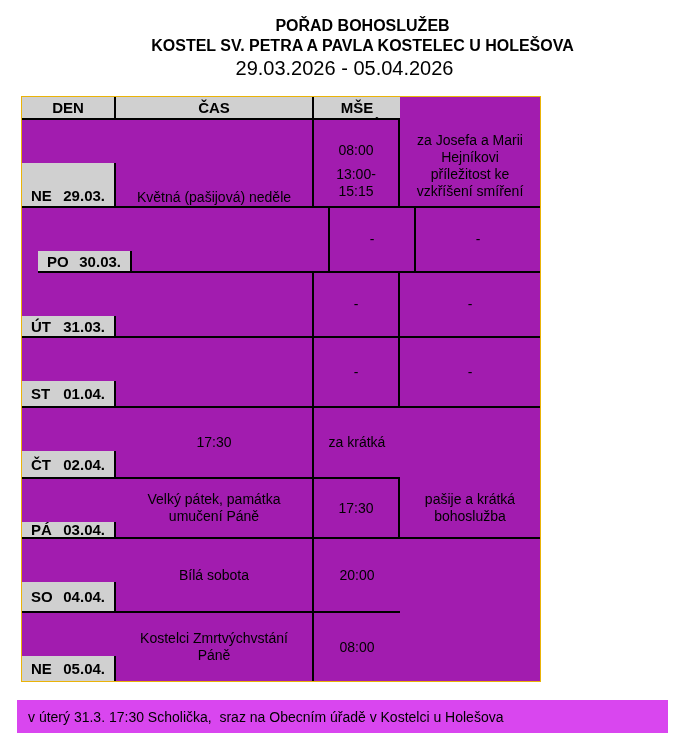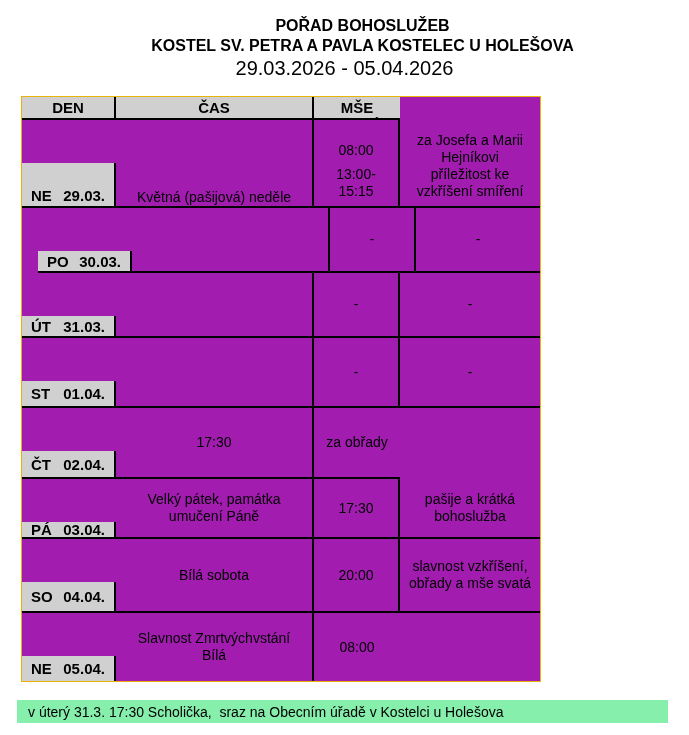--- a/index.html
+++ b/index.html
@@ -91,22 +91,22 @@
     align-items: flex-start;
     padding-top: 24px;
   }
 
   
   .footer-note {
     position: absolute;
     left: 17px;
     top: 700px;
     width: 651px;
-    height: 23px;
-    background: #86efac;
+    height: 33px;
+    background: #d946ef;
     display: flex;
     align-items: center;
     padding-left: 11px;
     font-size: 14px;
     white-space: pre-wrap;
   }
 </style>
 </head>
 <body>
 
@@ -173,49 +173,48 @@
       <div class="cell">-</div>
       <div class="cell intention-cell">-</div>
     </div>
 
     <div class="trow r4">
       <div class="cell day-cell">
         <span>ČT</span>
         <span>02.04.</span>
       </div>
       <div class="cell">17:30</div>
-      <div class="cell intention-cell">za obřady</div>
+      <div class="cell intention-cell">za krátká</div>
     </div>
 
     <div class="trow r5">
       <div class="cell day-cell">
         <span>PÁ</span>
         <span>03.04.</span>
       </div>
       <div class="cell">Velký pátek, památka umučení Páně</div>
       <div class="cell">17:30</div>
       <div class="cell intention-cell">pašije a krátká bohoslužba</div>
     </div>
 
     <div class="trow r6">
       <div class="cell day-cell">
         <span>SO</span>
         <span>04.04.</span>
       </div>
       <div class="cell">Bílá sobota</div>
       <div class="cell">20:00</div>
-      <div class="cell intention-cell">slavnost vzkříšení, obřady a mše svatá</div>
     </div>
 
     <div class="trow r7">
       <div class="cell day-cell">
         <span>NE</span>
         <span>05.04.</span>
       </div>
-      <div class="cell">Slavnost Zmrtvýchvstání Bílá</div>
+      <div class="cell">Kostelci Zmrtvýchvstání Páně</div>
       <div class="cell">08:00</div>
     </div>
 
   </div>
 
   <div class="footer-note">v úterý 31.3. 17:30 Scholička,  sraz na Obecním úřadě v Kostelci u Holešova</div>
 
 </div>
 
 </body></html>

